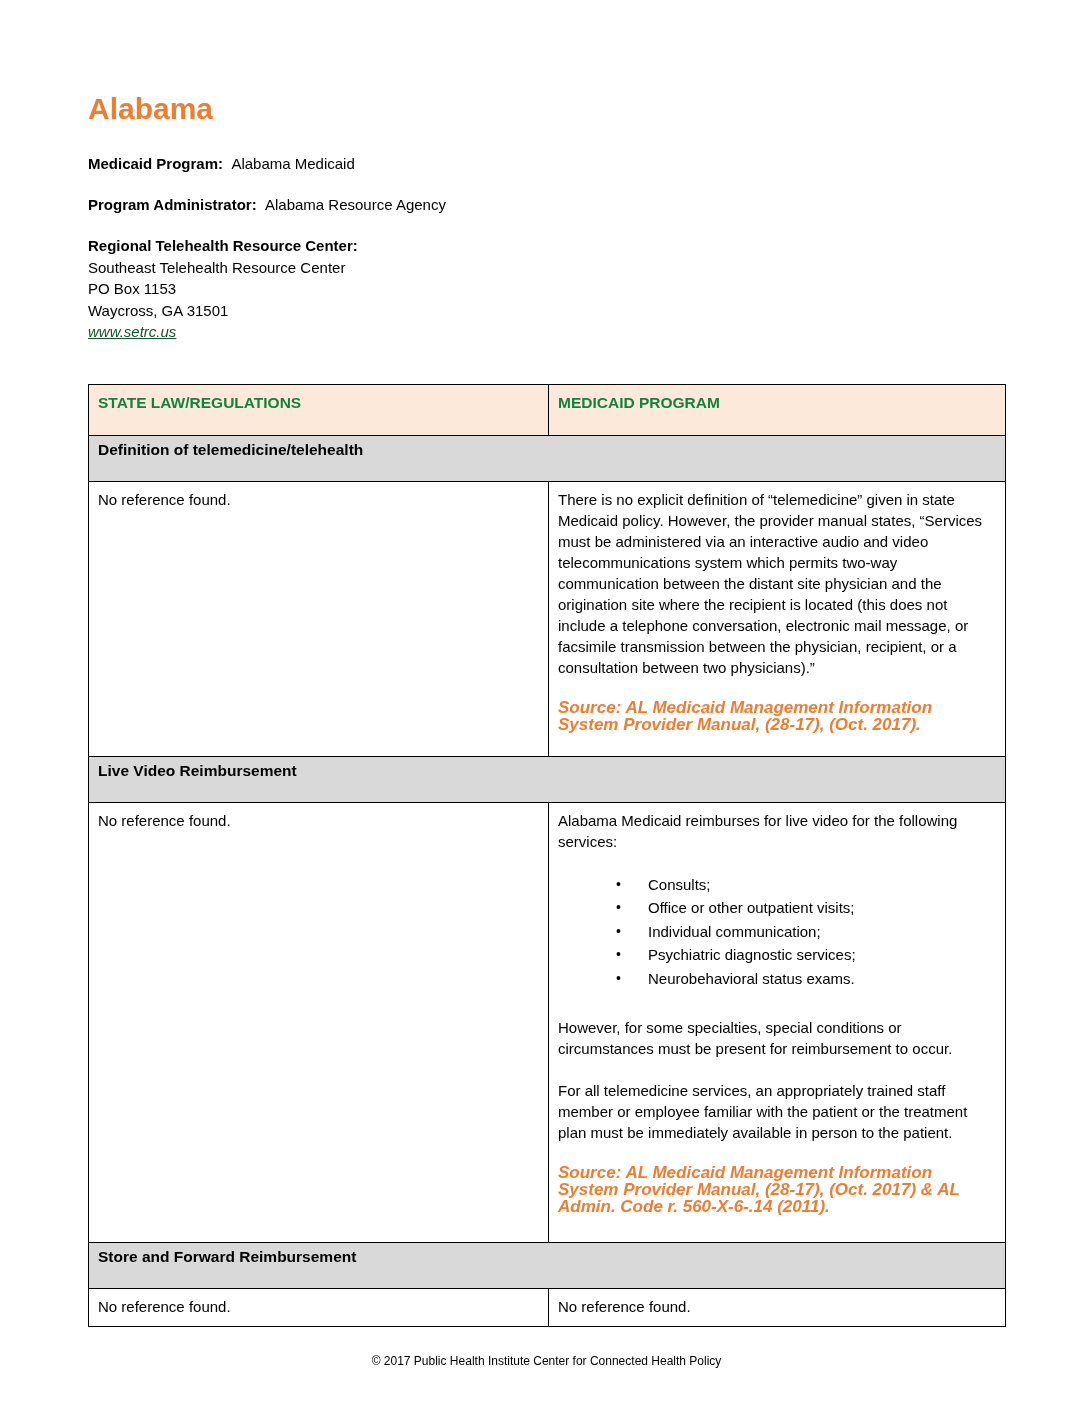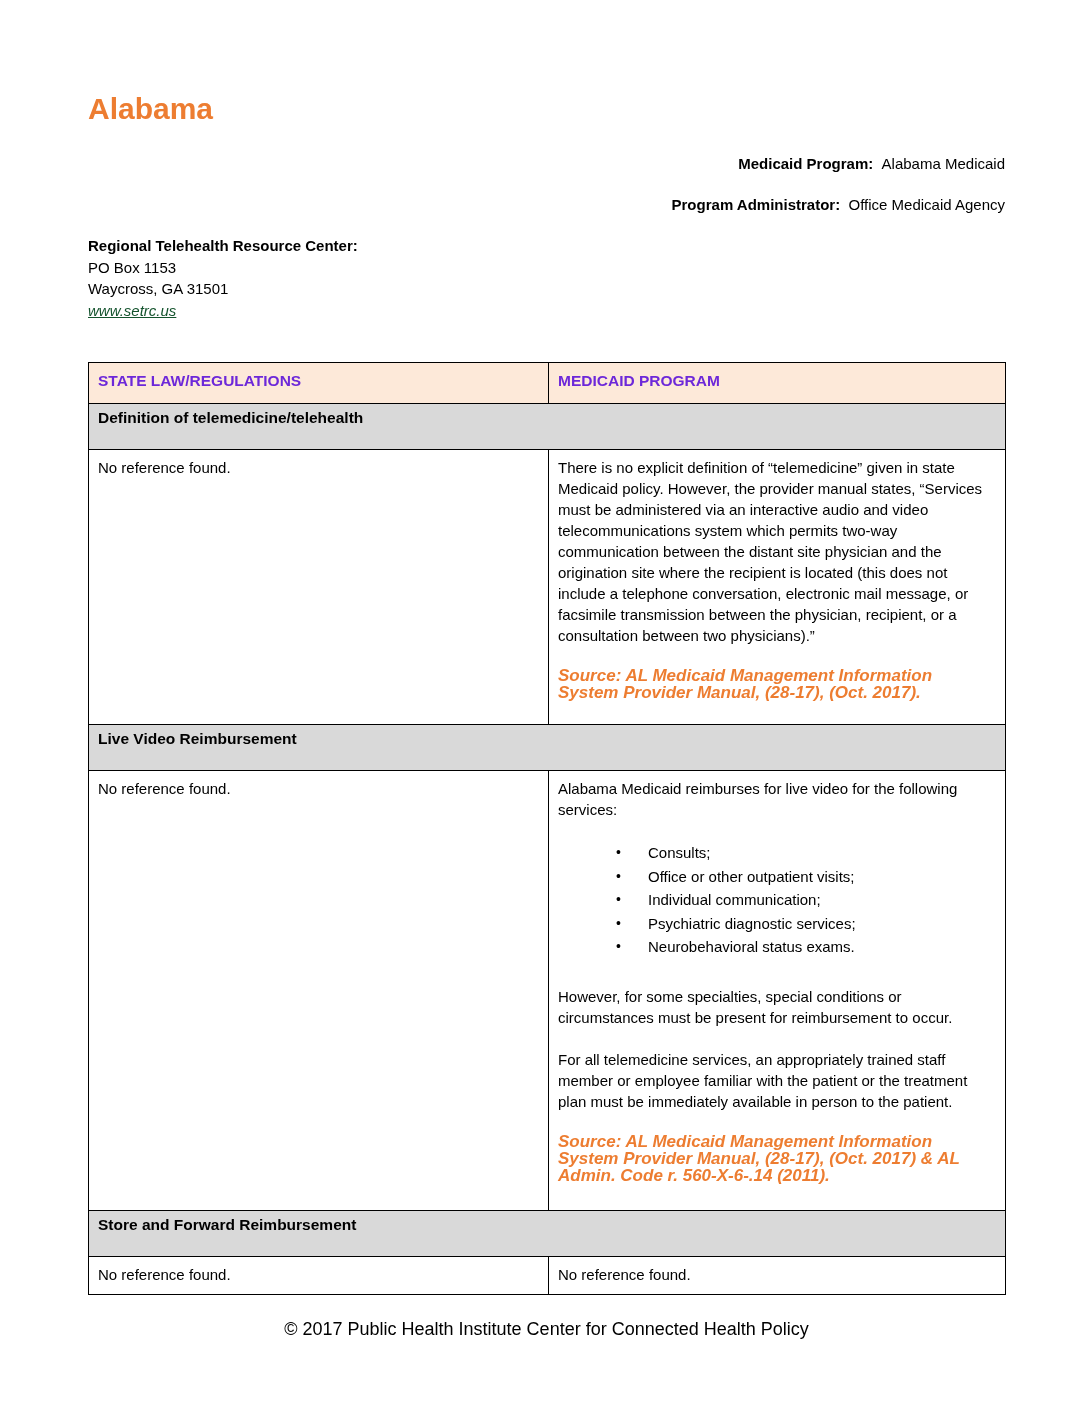--- a/index.html
+++ b/index.html
@@ -20,21 +20,20 @@
     color: #ED7D31;
     font-size: 30px;
     font-weight: bold;
     line-height: 32px;
     margin-bottom: 28px;
   }
   .info-line {
     font-size: 15px;
     line-height: 21px;
     margin-bottom: 20px;
-    text-align: right;
   }
   .info-line .label { font-weight: bold; }
   .info-line .value { font-weight: normal; }
   .addr-block { font-size: 15px; line-height: 21.5px; margin-bottom: 0; }
   .addr-label { font-weight: bold; }
   .addr-line { font-weight: normal; }
   .site-link {
     color: #14532d;
     font-style: italic;
     text-decoration: underline;
@@ -49,24 +48,24 @@
     table-layout: fixed;
   }
   table.policy-table th,
   table.policy-table td {
     border: 1px solid #000000;
     vertical-align: top;
     text-align: left;
   }
   th.col-head {
     background: #FDE9D9;
-    color: #6d28d9;
+    color: #15803d;
     font-size: 15.5px;
     font-weight: bold;
-    height: 41px;
+    height: 51px;
     padding: 9px 9px 7px 9px;
     vertical-align: middle;
   }
   td.section-head {
     background: #D9D9D9;
     font-size: 15.5px;
     font-weight: bold;
     height: 46px;
     padding: 5px 9px;
     vertical-align: middle;
@@ -99,45 +98,46 @@
   }
   ul.svc-list li .bullet {
     position: absolute;
     left: 0;
     top: 0;
     font-size: 14px;
   }
   .footer {
     margin-top: 26px;
     text-align: center;
-    font-size: 18px;
+    font-size: 12px;
     line-height: 17px;
     color: #000000;
   }
   .row-tall-1 td { height: 275px; }
   .row-tall-2 td { height: 440px; }
   .row-short td { height: 37px; }
 </style>
 </head>
 <body>
 
 <div class="page">
 
   <h1 class="doc-title">Alabama</h1>
 
   <p class="info-line">
     <span class="label">Medicaid Program:</span>&nbsp;&nbsp;<span class="value">Alabama Medicaid</span>
   </p>
 
   <p class="info-line">
-    <span class="label">Program Administrator:</span>&nbsp;&nbsp;<span class="value">Office Medicaid Agency</span>
+    <span class="label">Program Administrator:</span>&nbsp;&nbsp;<span class="value">Alabama Resource Agency</span>
   </p>
 
   <div class="addr-block">
     <div class="addr-label">Regional Telehealth Resource Center:</div>
+    <div class="addr-line">Southeast Telehealth Resource Center</div>
     <div class="addr-line">PO Box 1153</div>
     <div class="addr-line">Waycross, GA 31501</div>
     <a href="#" class="site-link">www.setrc.us</a>
   </div>
 
   <table class="policy-table">
     <colgroup>
       <col style="width: 460px;">
       <col style="width: 457px;">
     </colgroup>

